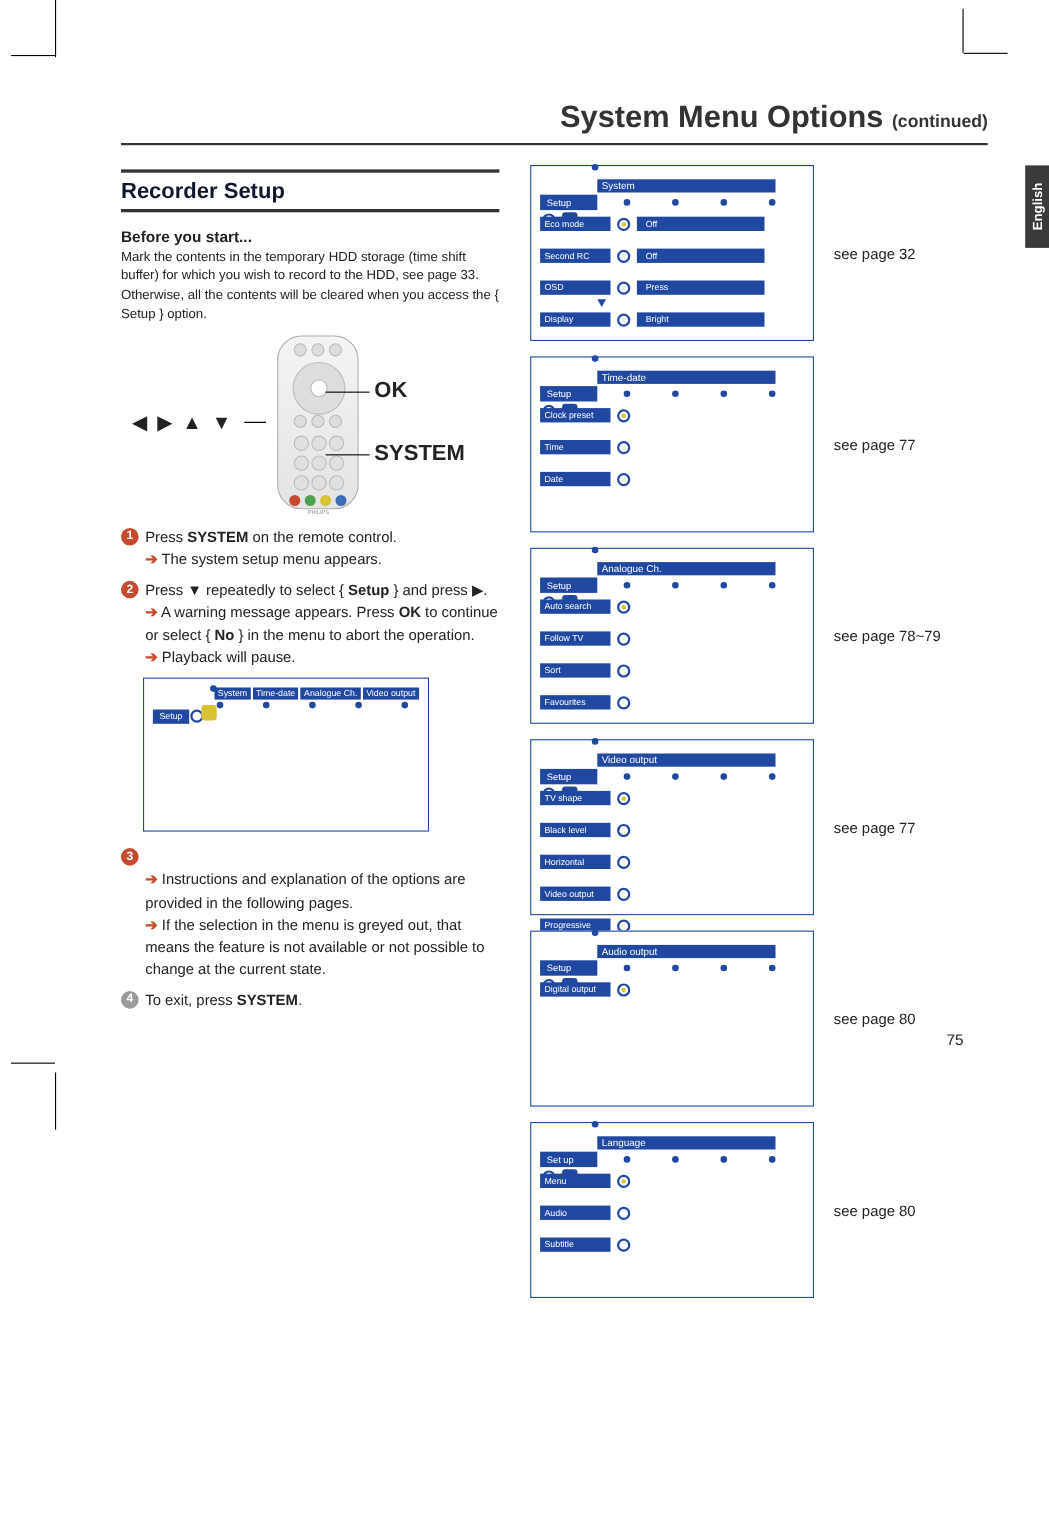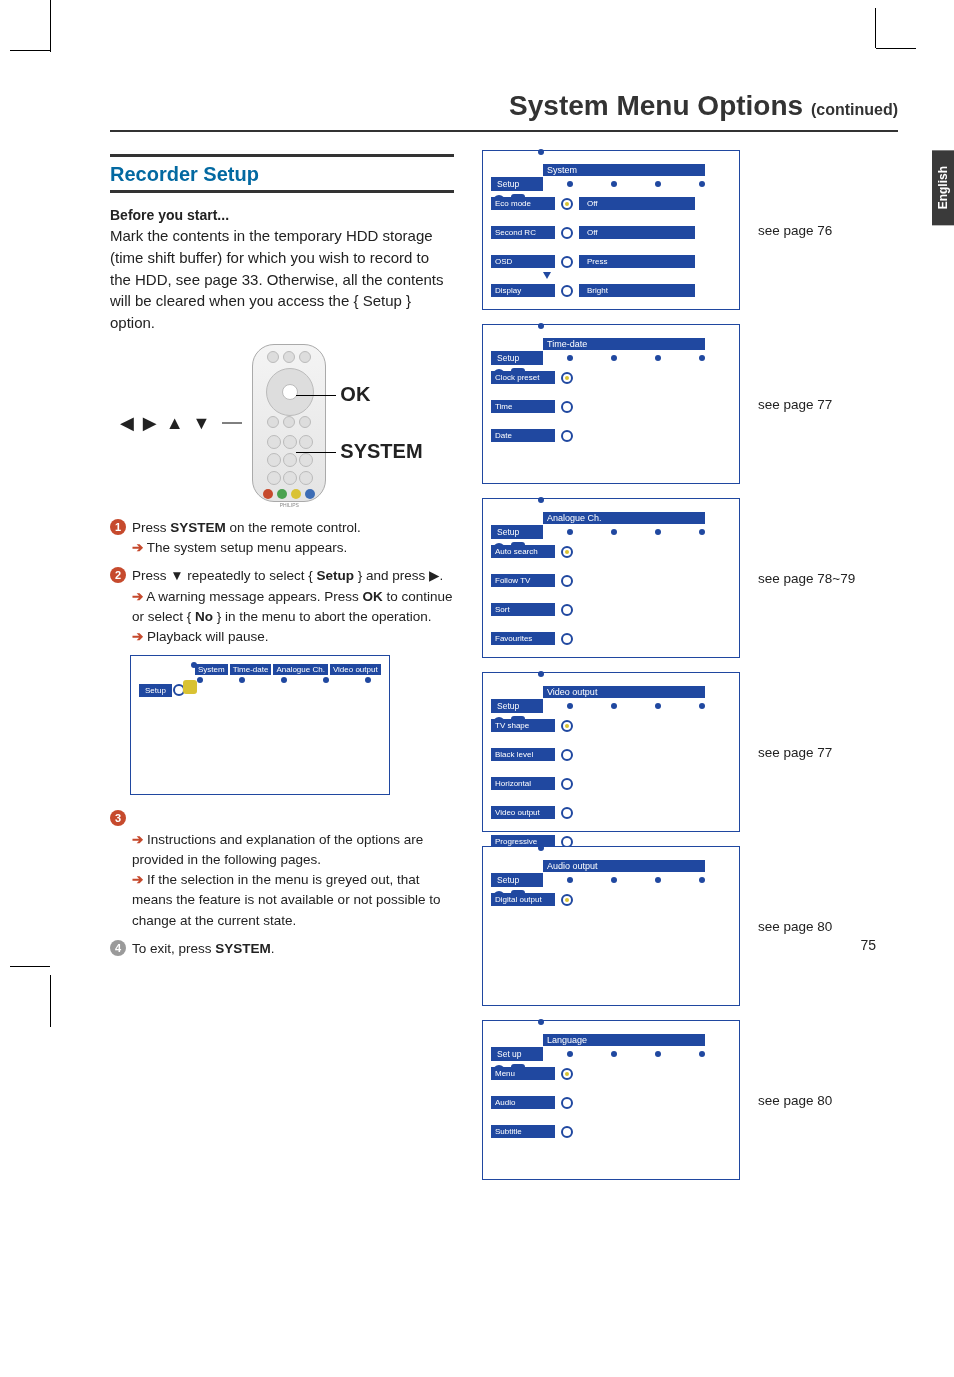--- a/index.html
+++ b/index.html
@@ -36,30 +36,30 @@
     padding-bottom: 8px;
     border-bottom: 2px solid #333;
     margin-bottom: 18px;
   }
   .page-title .cont { font-size: 16px; font-weight: bold; }
   .columns { display: flex; gap: 28px; }
   .col-left { width: 344px; flex: 0 0 344px; }
   .col-right { flex: 1; position: relative; }
 
   .section-title {
-    color: #0369a1;
+    color: #0f172a;
     font-size: 20px;
     font-weight: bold;
     border-top: 3px solid #333;
     border-bottom: 3px solid #333;
     padding: 6px 0 4px;
     margin: 4px 0 14px;
   }
   .subhead { font-weight: bold; font-size: 14px; margin-bottom: 2px;}
-  .para { font-size: 15px; line-height: 1.45; margin: 0 0 8px; }
+  .para { font-size: 12px; line-height: 1.45; margin: 0 0 8px; }
   .step { font-size: 13.5px; line-height: 1.5; margin: 8px 0; padding-left: 22px; position: relative;}
   .step .bullet {
     position: absolute; left: 0; top: 1px;
     width: 16px; height:16px; border-radius: 50%;
     color: #fff; font-size: 11px; font-weight: bold;
     display: flex; align-items:center; justify-content:center;
   }
   .bc-red { background:#c64a2d;}
   .bc-gray { background:#9a9a9a;}
   .arrow-red { color:#c64a2d; font-weight: bold; }
@@ -293,21 +293,21 @@
                   <span class="mc-item-val">Press</span>
                 </div>
                 <div class="mc-item">
                   <span class="mc-item-lbl">Display</span>
                   <span class="mc-item-radio"></span>
                   <span class="mc-item-val">Bright</span>
                 </div>
               </div>
               <div class="mc-downarrow"></div>
             </div>
-            <div class="page-ref">see page 76</div>
+            <div class="page-ref">see page 32</div>
           </div>
           <div class="menu-card-wrap">
             <div class="menu-card">
               <div class="mc-titlebar"><div class="mc-topdot"></div><span class="mc-title">Time-date</span></div>
               <div class="mc-side"><span class="mc-side-btn">Setup</span><span class="mc-side-radio"></span><span class="mc-house nav"></span></div>
               <div class="mc-navdots">
                 <div class="mc-nd"></div>
                 <div class="mc-nd"></div>
                 <div class="mc-nd"></div>
                 <div class="mc-nd"></div>

